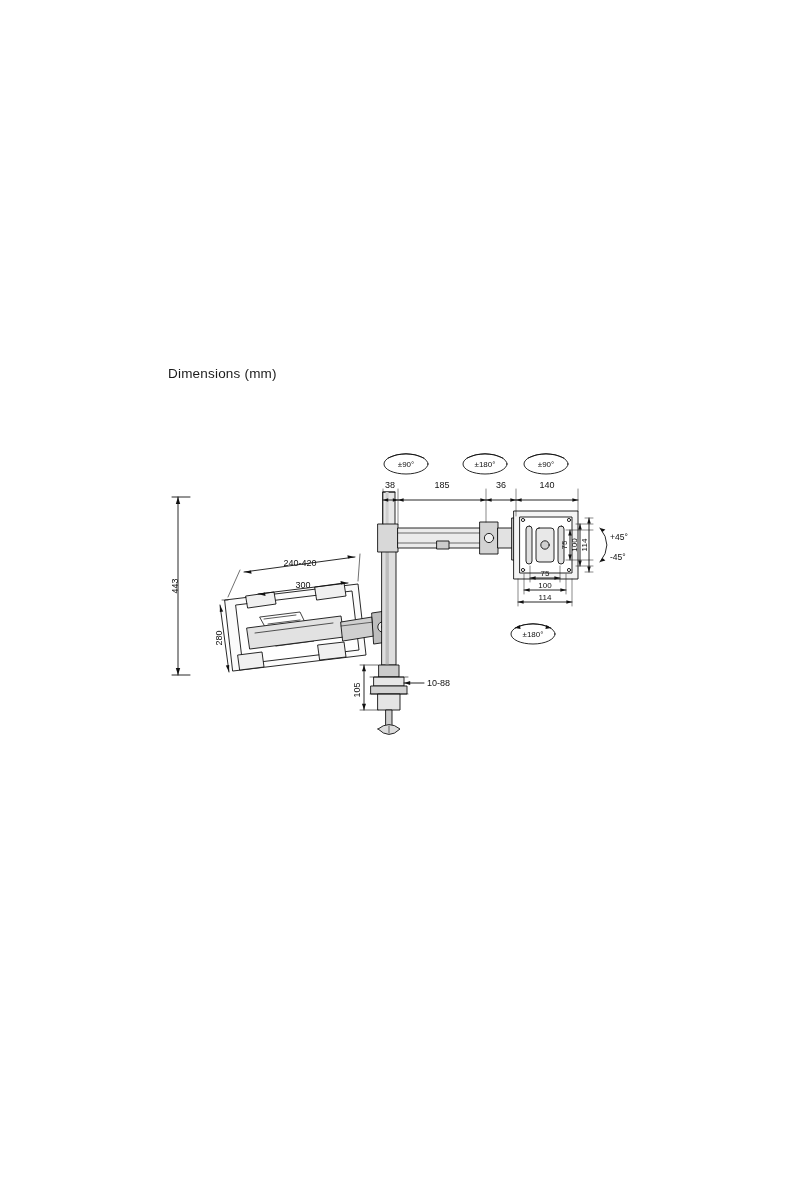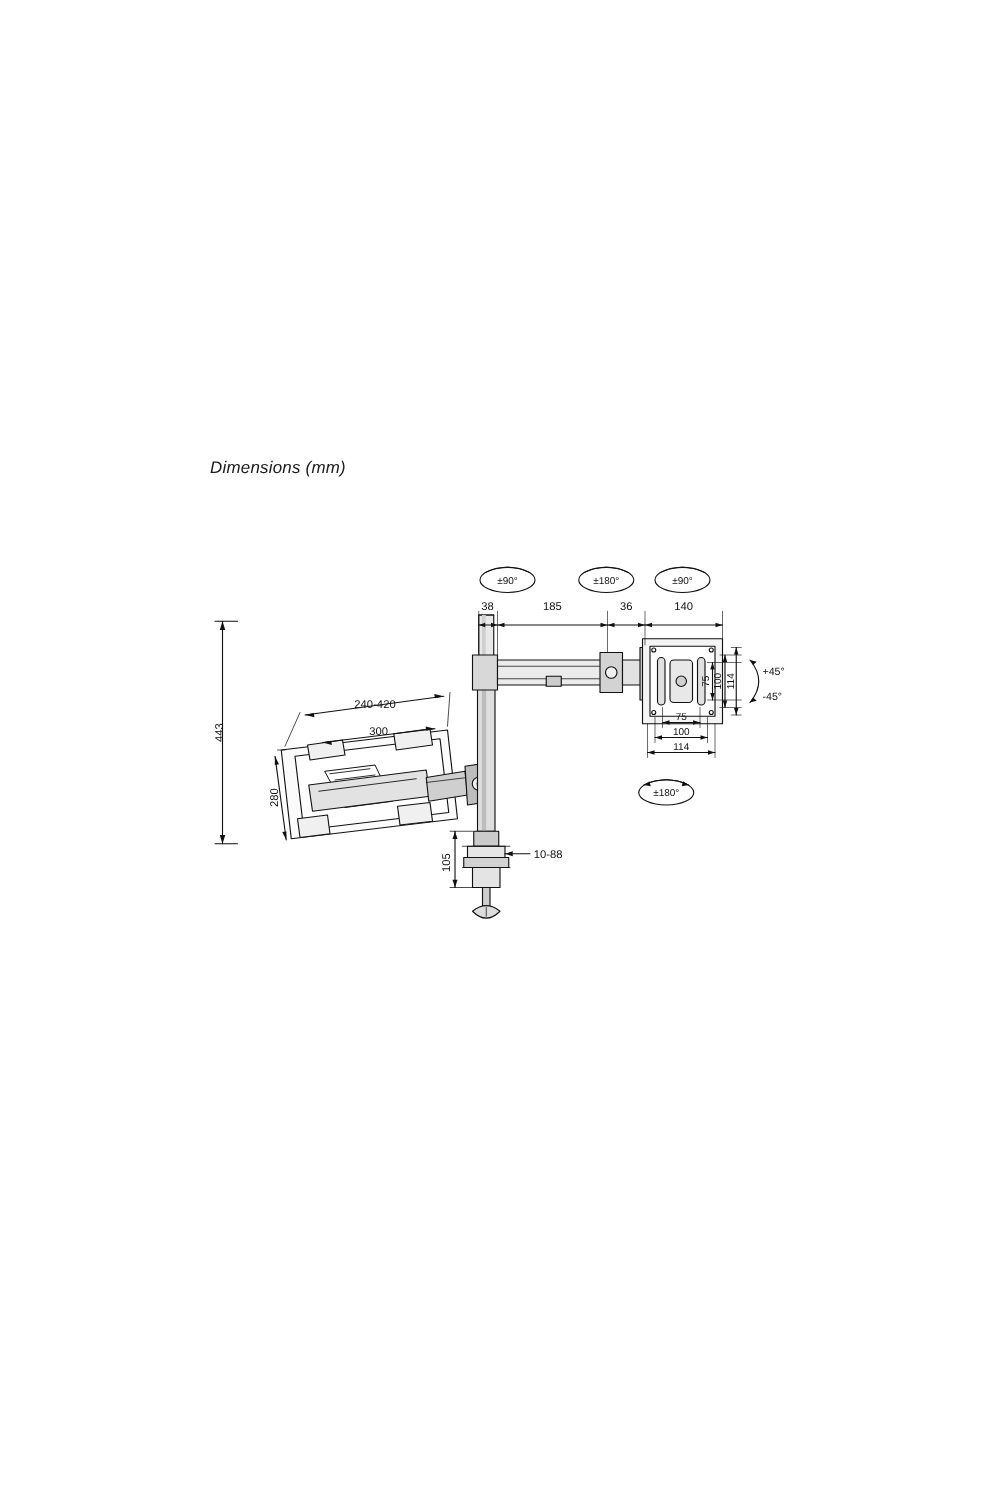--- a/index.html
+++ b/index.html
@@ -22,21 +22,20 @@
     height: 1200px;
   }
   .title {
     position: absolute;
     left: 168px;
     top: 366px;
     font-size: 13.5px;
     letter-spacing: 0.2px;
     color: #1b1b1b;
     white-space: nowrap;
-    font-style: italic;
   }
   .diagram-wrap {
     position: absolute;
     left: 0;
     top: 0;
     width: 800px;
     height: 1200px;
   }
   svg {
     display: block;

